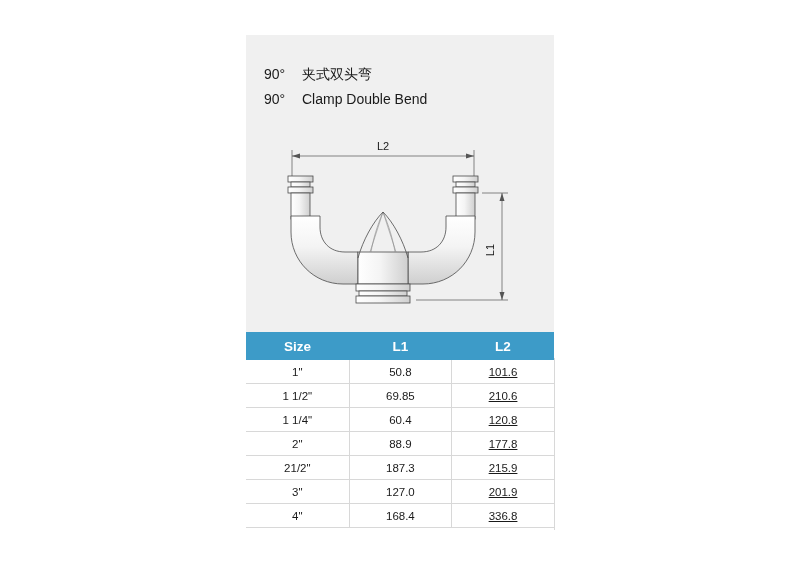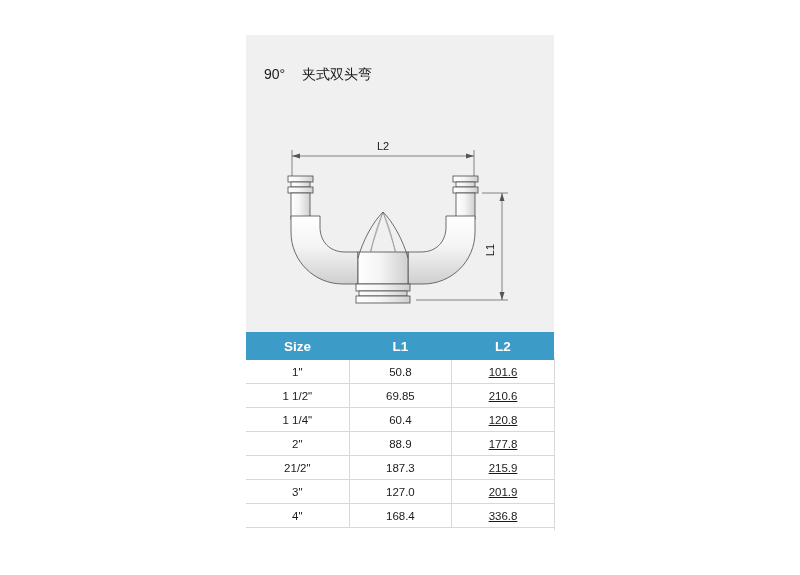--- a/index.html
+++ b/index.html
@@ -101,20 +101,23 @@
 </head>
 <body>
 
 <div id="sheet">
 
   <div class="panel"></div>
 
   <div class="heading">
     <div class="line">
       <span class="deg">90°</span><span>夹式双头弯</span>
+    </div>
+    <div class="line">
+      <span class="deg">90°</span><span>Clamp Double Bend</span>
     </div>
   </div>
 
   <div class="drawing">
     <svg width="308" height="200" viewBox="0 0 308 200" xmlns="http://www.w3.org/2000/svg">
       <defs>
         <linearGradient id="tubeShade" x1="0" y1="0" x2="0" y2="1">
           <stop offset="0%" stop-color="#ffffff"></stop>
           <stop offset="45%" stop-color="#f4f4f4"></stop>
           <stop offset="100%" stop-color="#cfcfcf"></stop>

